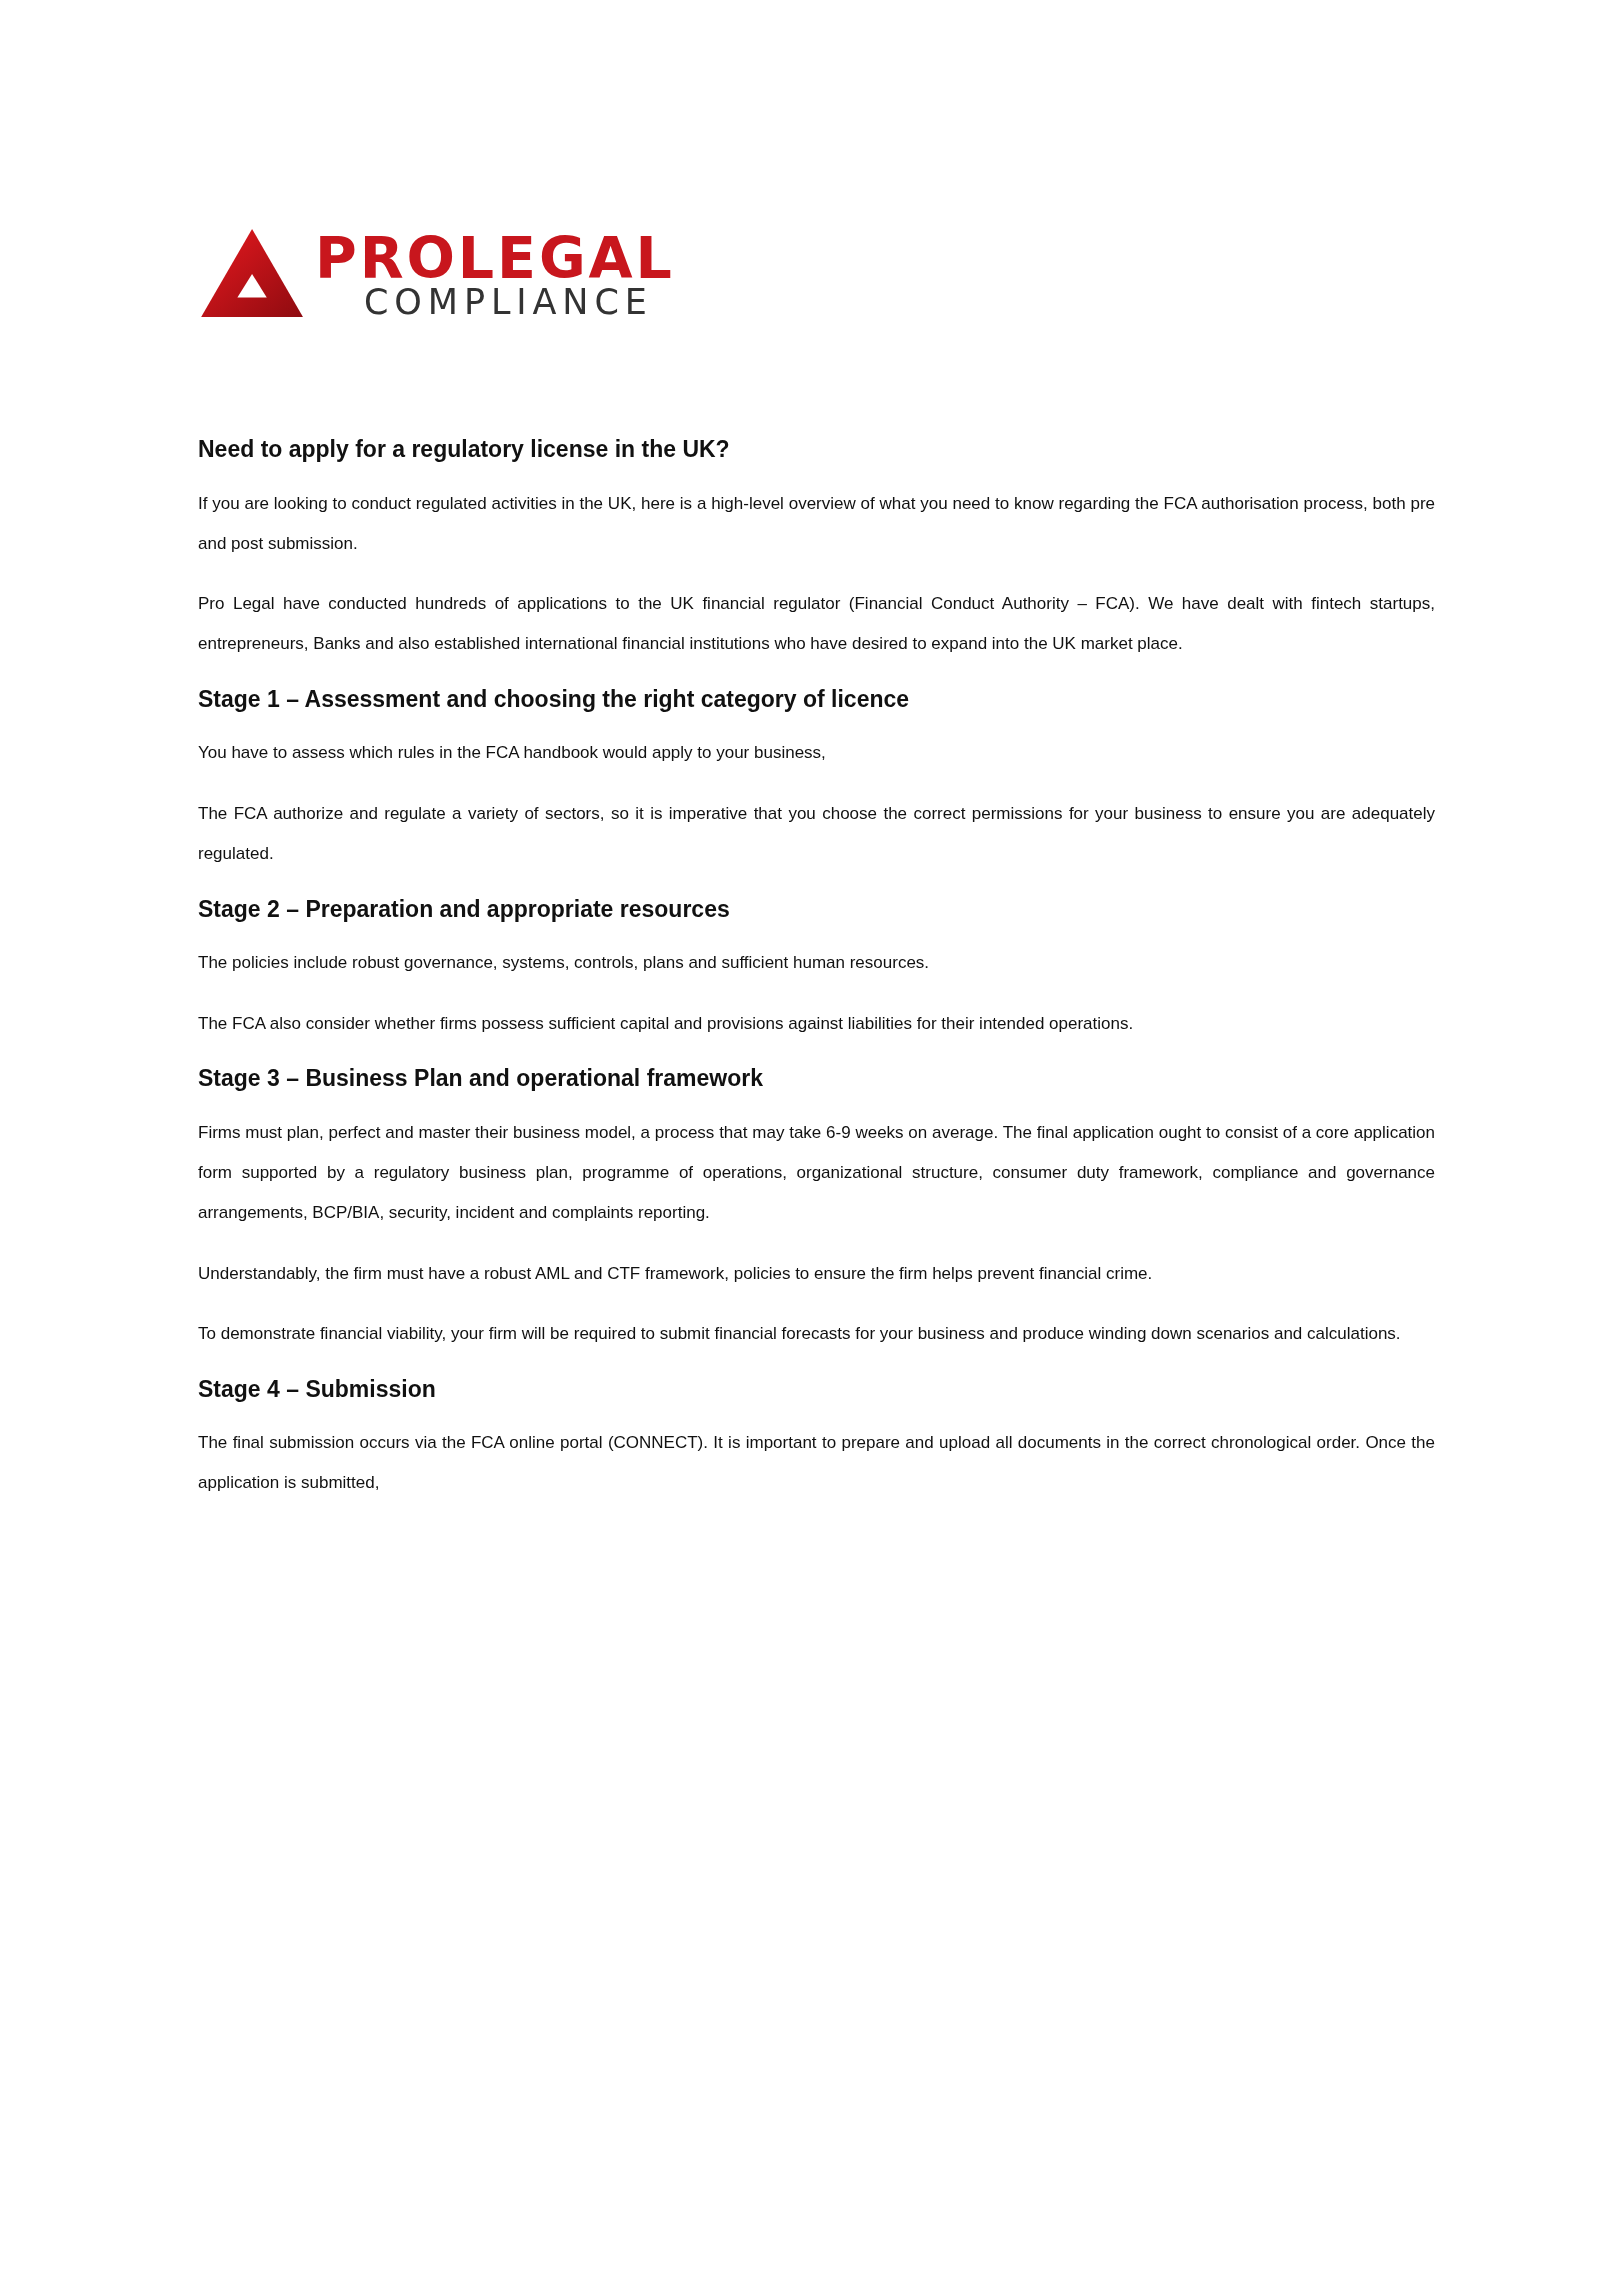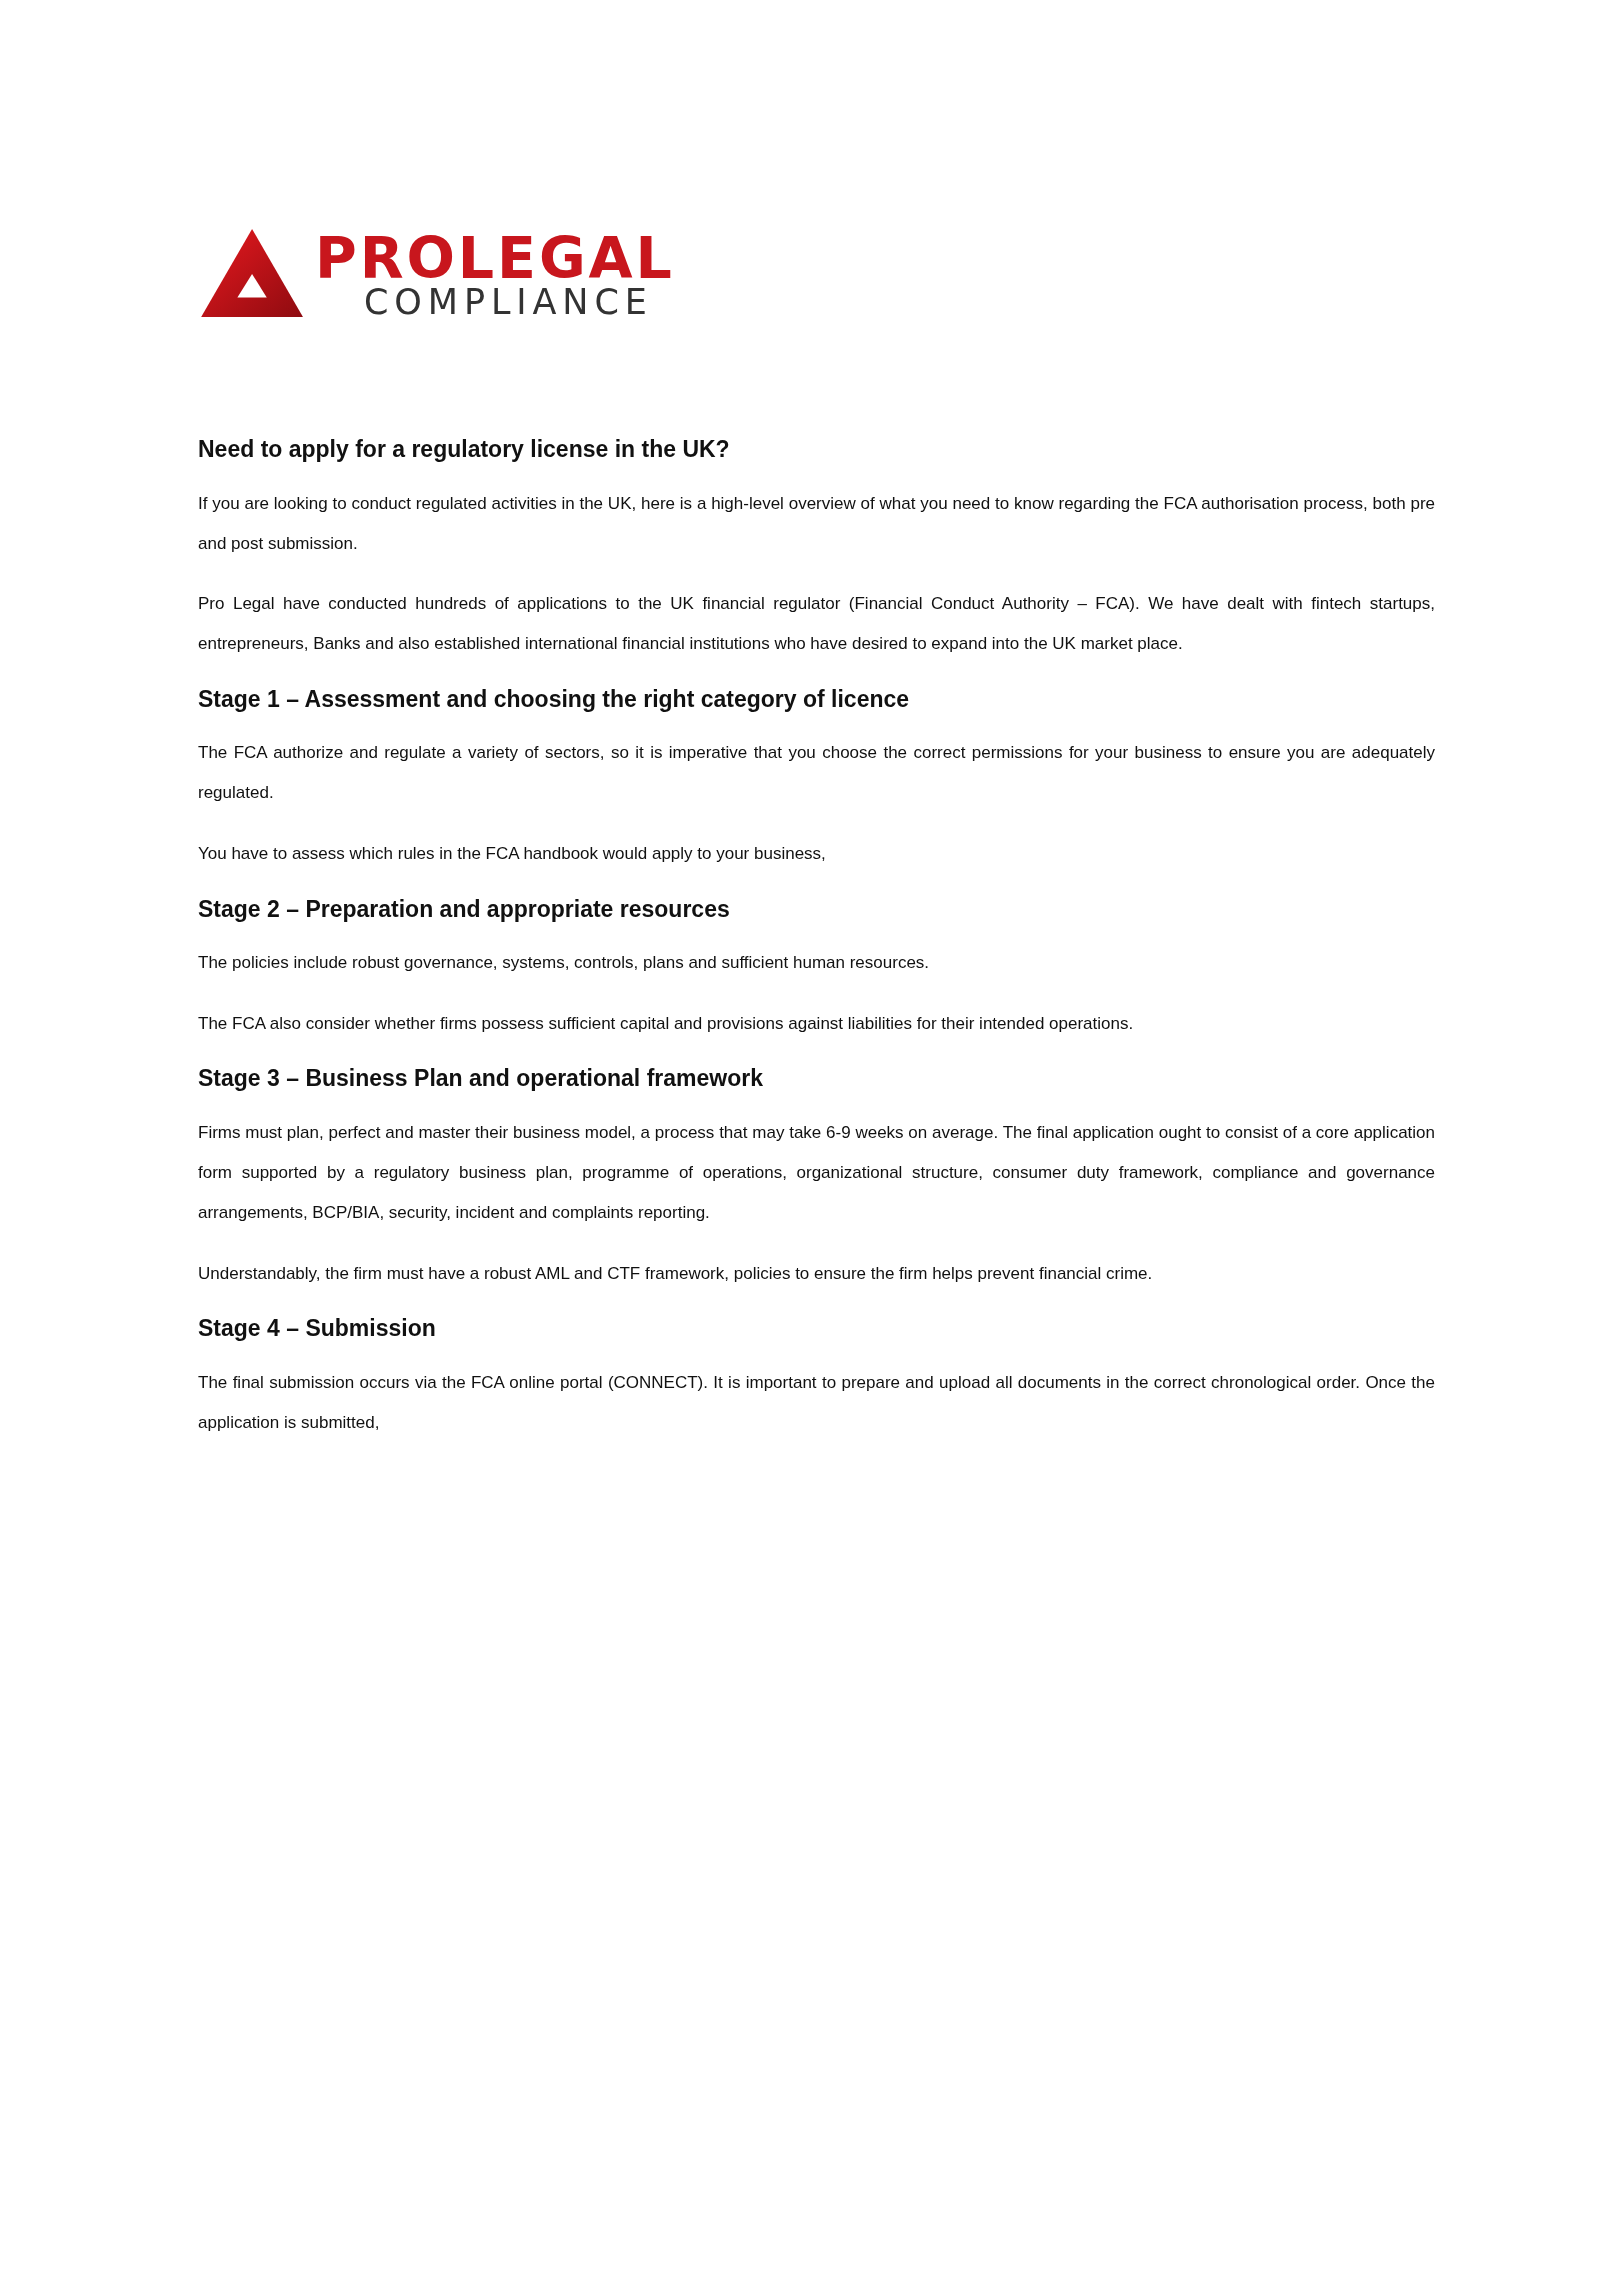--- a/index.html
+++ b/index.html
@@ -31,24 +31,25 @@
   </svg>
   <div class="logo-name">PROLEGAL</div>
   <div class="logo-sub">COMPLIANCE</div>
 </div>
 
 <div class="content">
   <h2>Need to apply for a regulatory license in the UK?</h2>
   <p>If you are looking to conduct regulated activities in the UK, here is a high-level overview of what you need to know regarding the FCA authorisation process, both pre and post submission.</p>
   <p>Pro Legal have conducted hundreds of applications to the UK financial regulator (Financial Conduct Authority – FCA). We have dealt with fintech startups, entrepreneurs, Banks and also established international financial institutions who have desired to expand into the UK market place.</p>
   <h2>Stage 1 – Assessment and choosing the right category of licence</h2>
+  <p>You have to assess which rules in the FCA handbook would apply to your business,</p>
   <p>The FCA authorize and regulate a variety of sectors, so it is imperative that you choose the correct permissions for your business to ensure you are adequately regulated.</p>
-  <p>You have to assess which rules in the FCA handbook would apply to your business,</p>
   <h2>Stage 2 – Preparation and appropriate resources</h2>
   <p>The policies include robust governance, systems, controls, plans and sufficient human resources.</p>
   <p>The FCA also consider whether firms possess sufficient capital and provisions against liabilities for their intended operations.</p>
   <h2>Stage 3 – Business Plan and operational framework</h2>
   <p>Firms must plan, perfect and master their business model, a process that may take 6-9 weeks on average. The final application ought to consist of a core application form supported by a regulatory business plan, programme of operations, organizational structure, consumer duty framework, compliance and governance arrangements, BCP/BIA, security, incident and complaints reporting.</p>
   <p>Understandably, the firm must have a robust AML and CTF framework, policies to ensure the firm helps prevent financial crime.</p>
+  <p>To demonstrate financial viability, your firm will be required to submit financial forecasts for your business and produce winding down scenarios and calculations.</p>
   <h2>Stage 4 – Submission</h2>
   <p>The final submission occurs via the FCA online portal (CONNECT). It is important to prepare and upload all documents in the correct chronological order. Once the application is submitted,</p>
 </div>
 
 
 </body></html>

